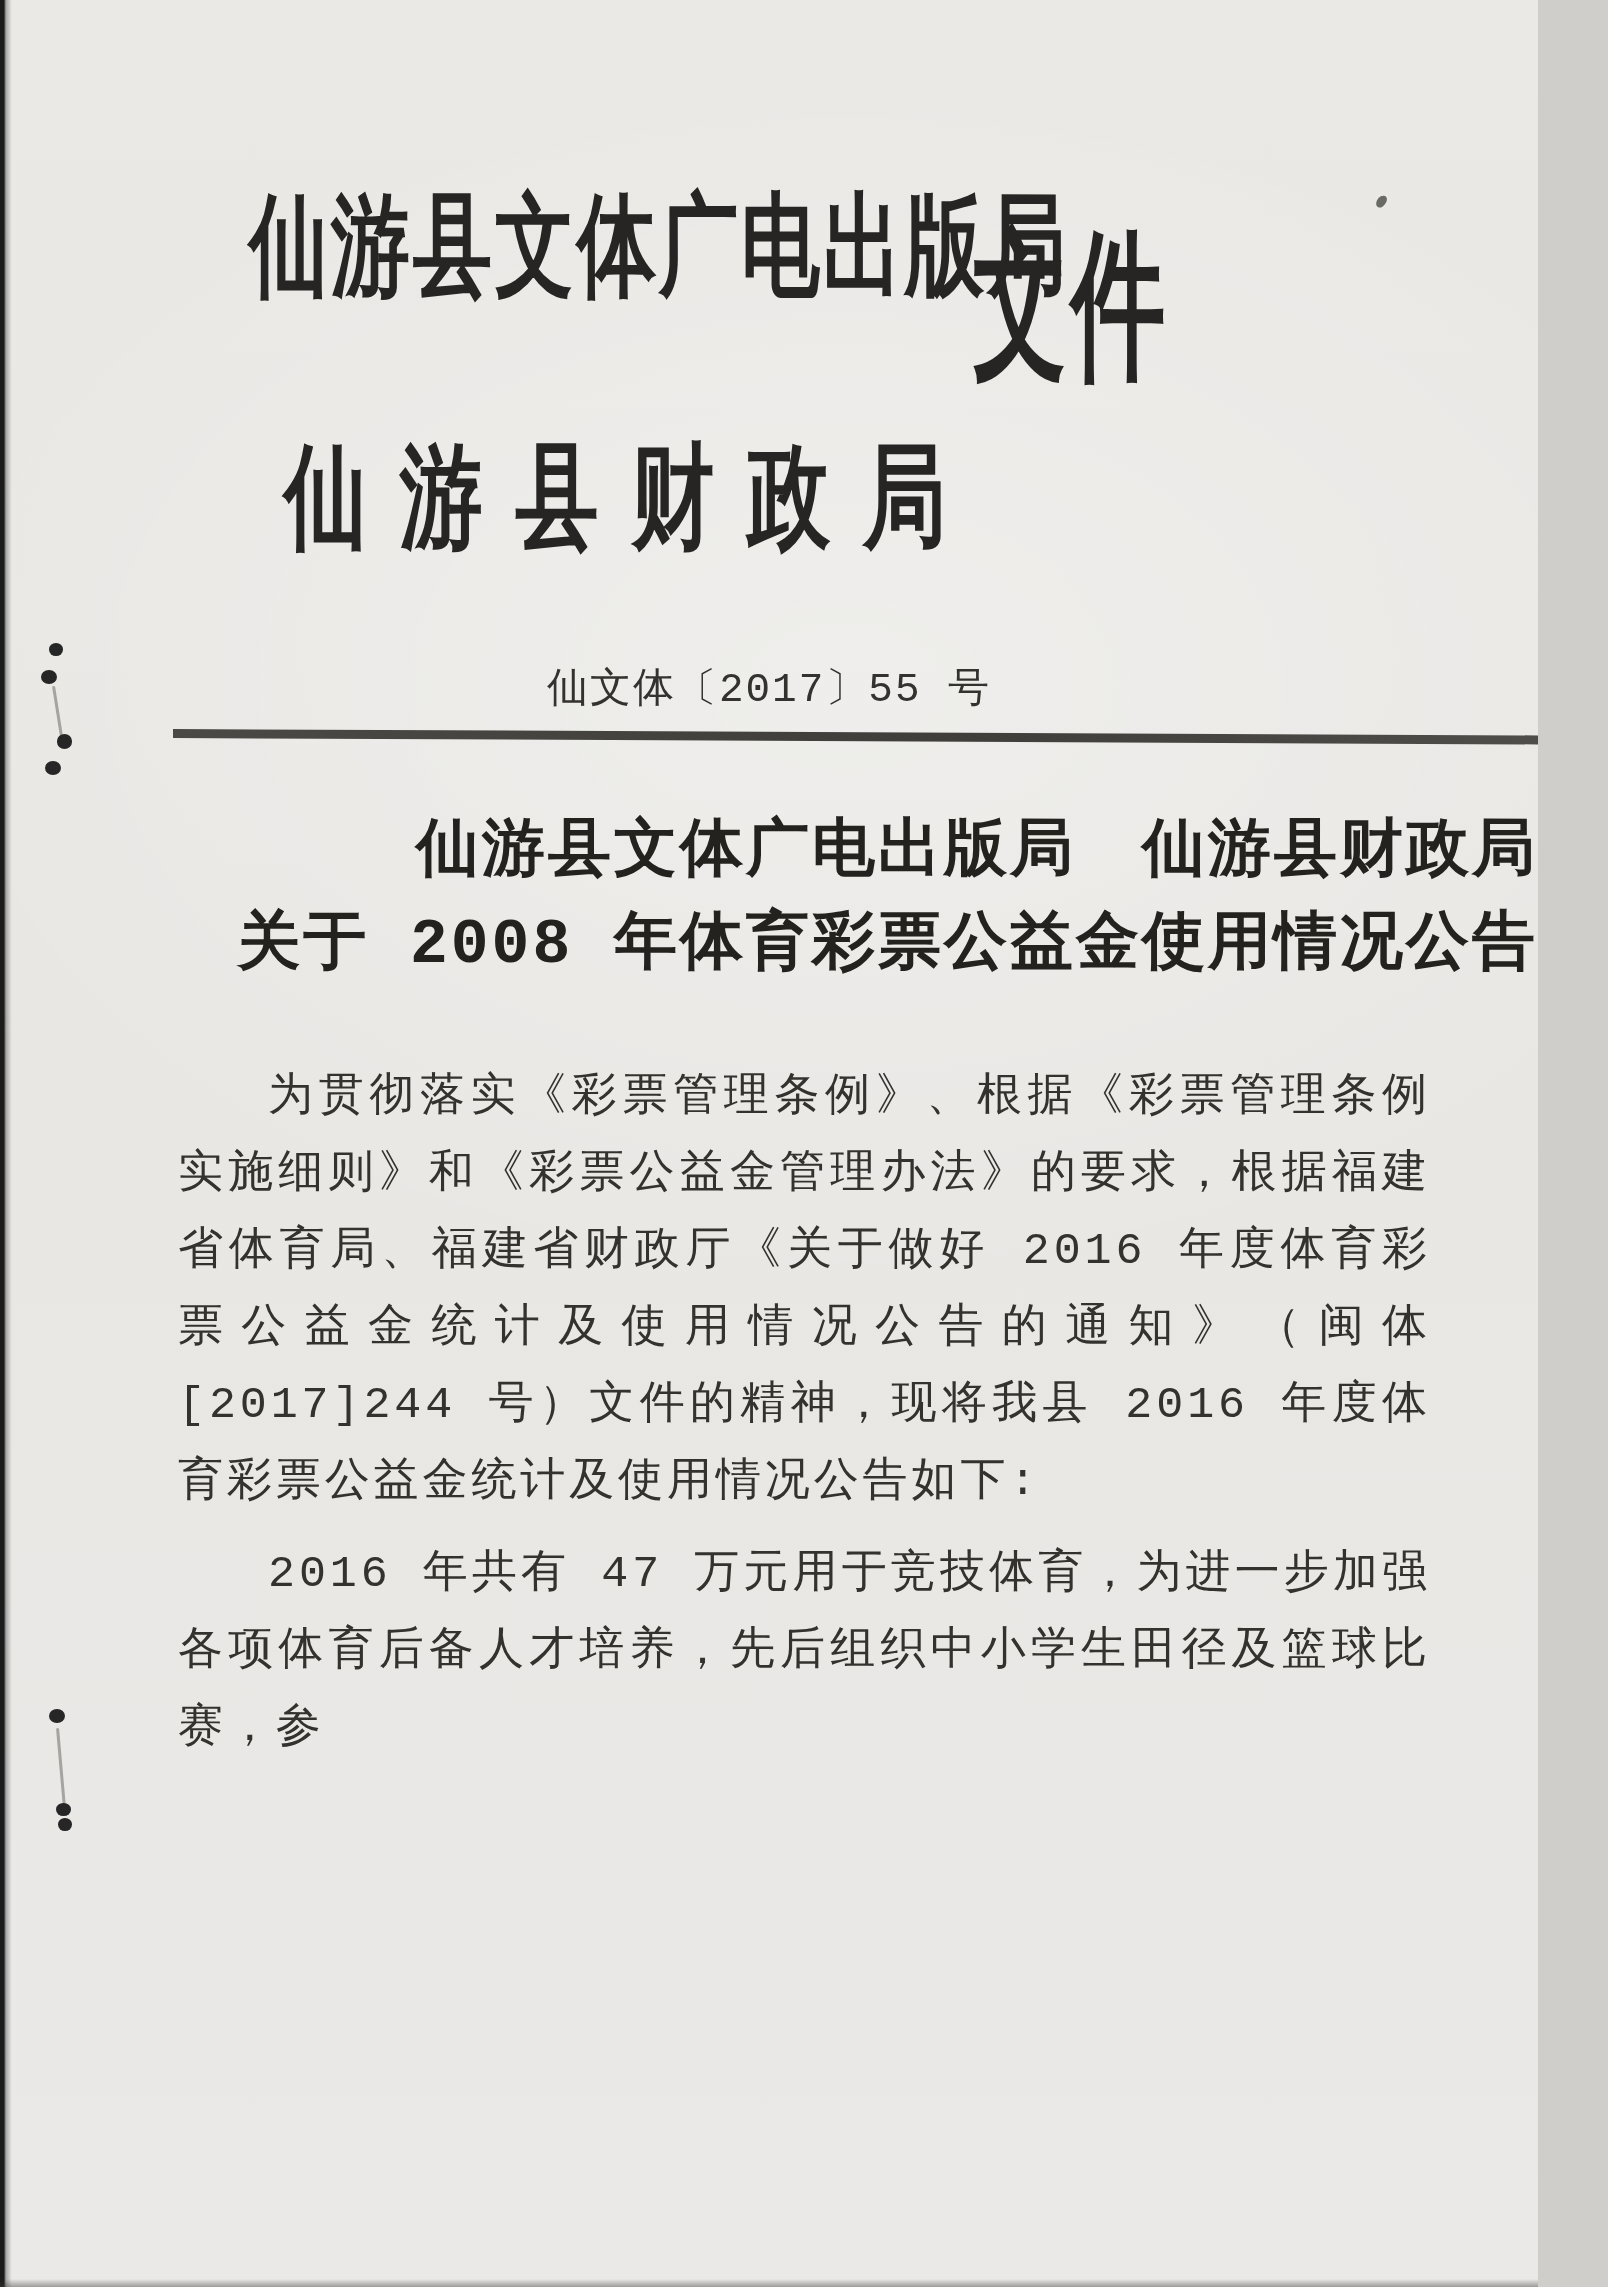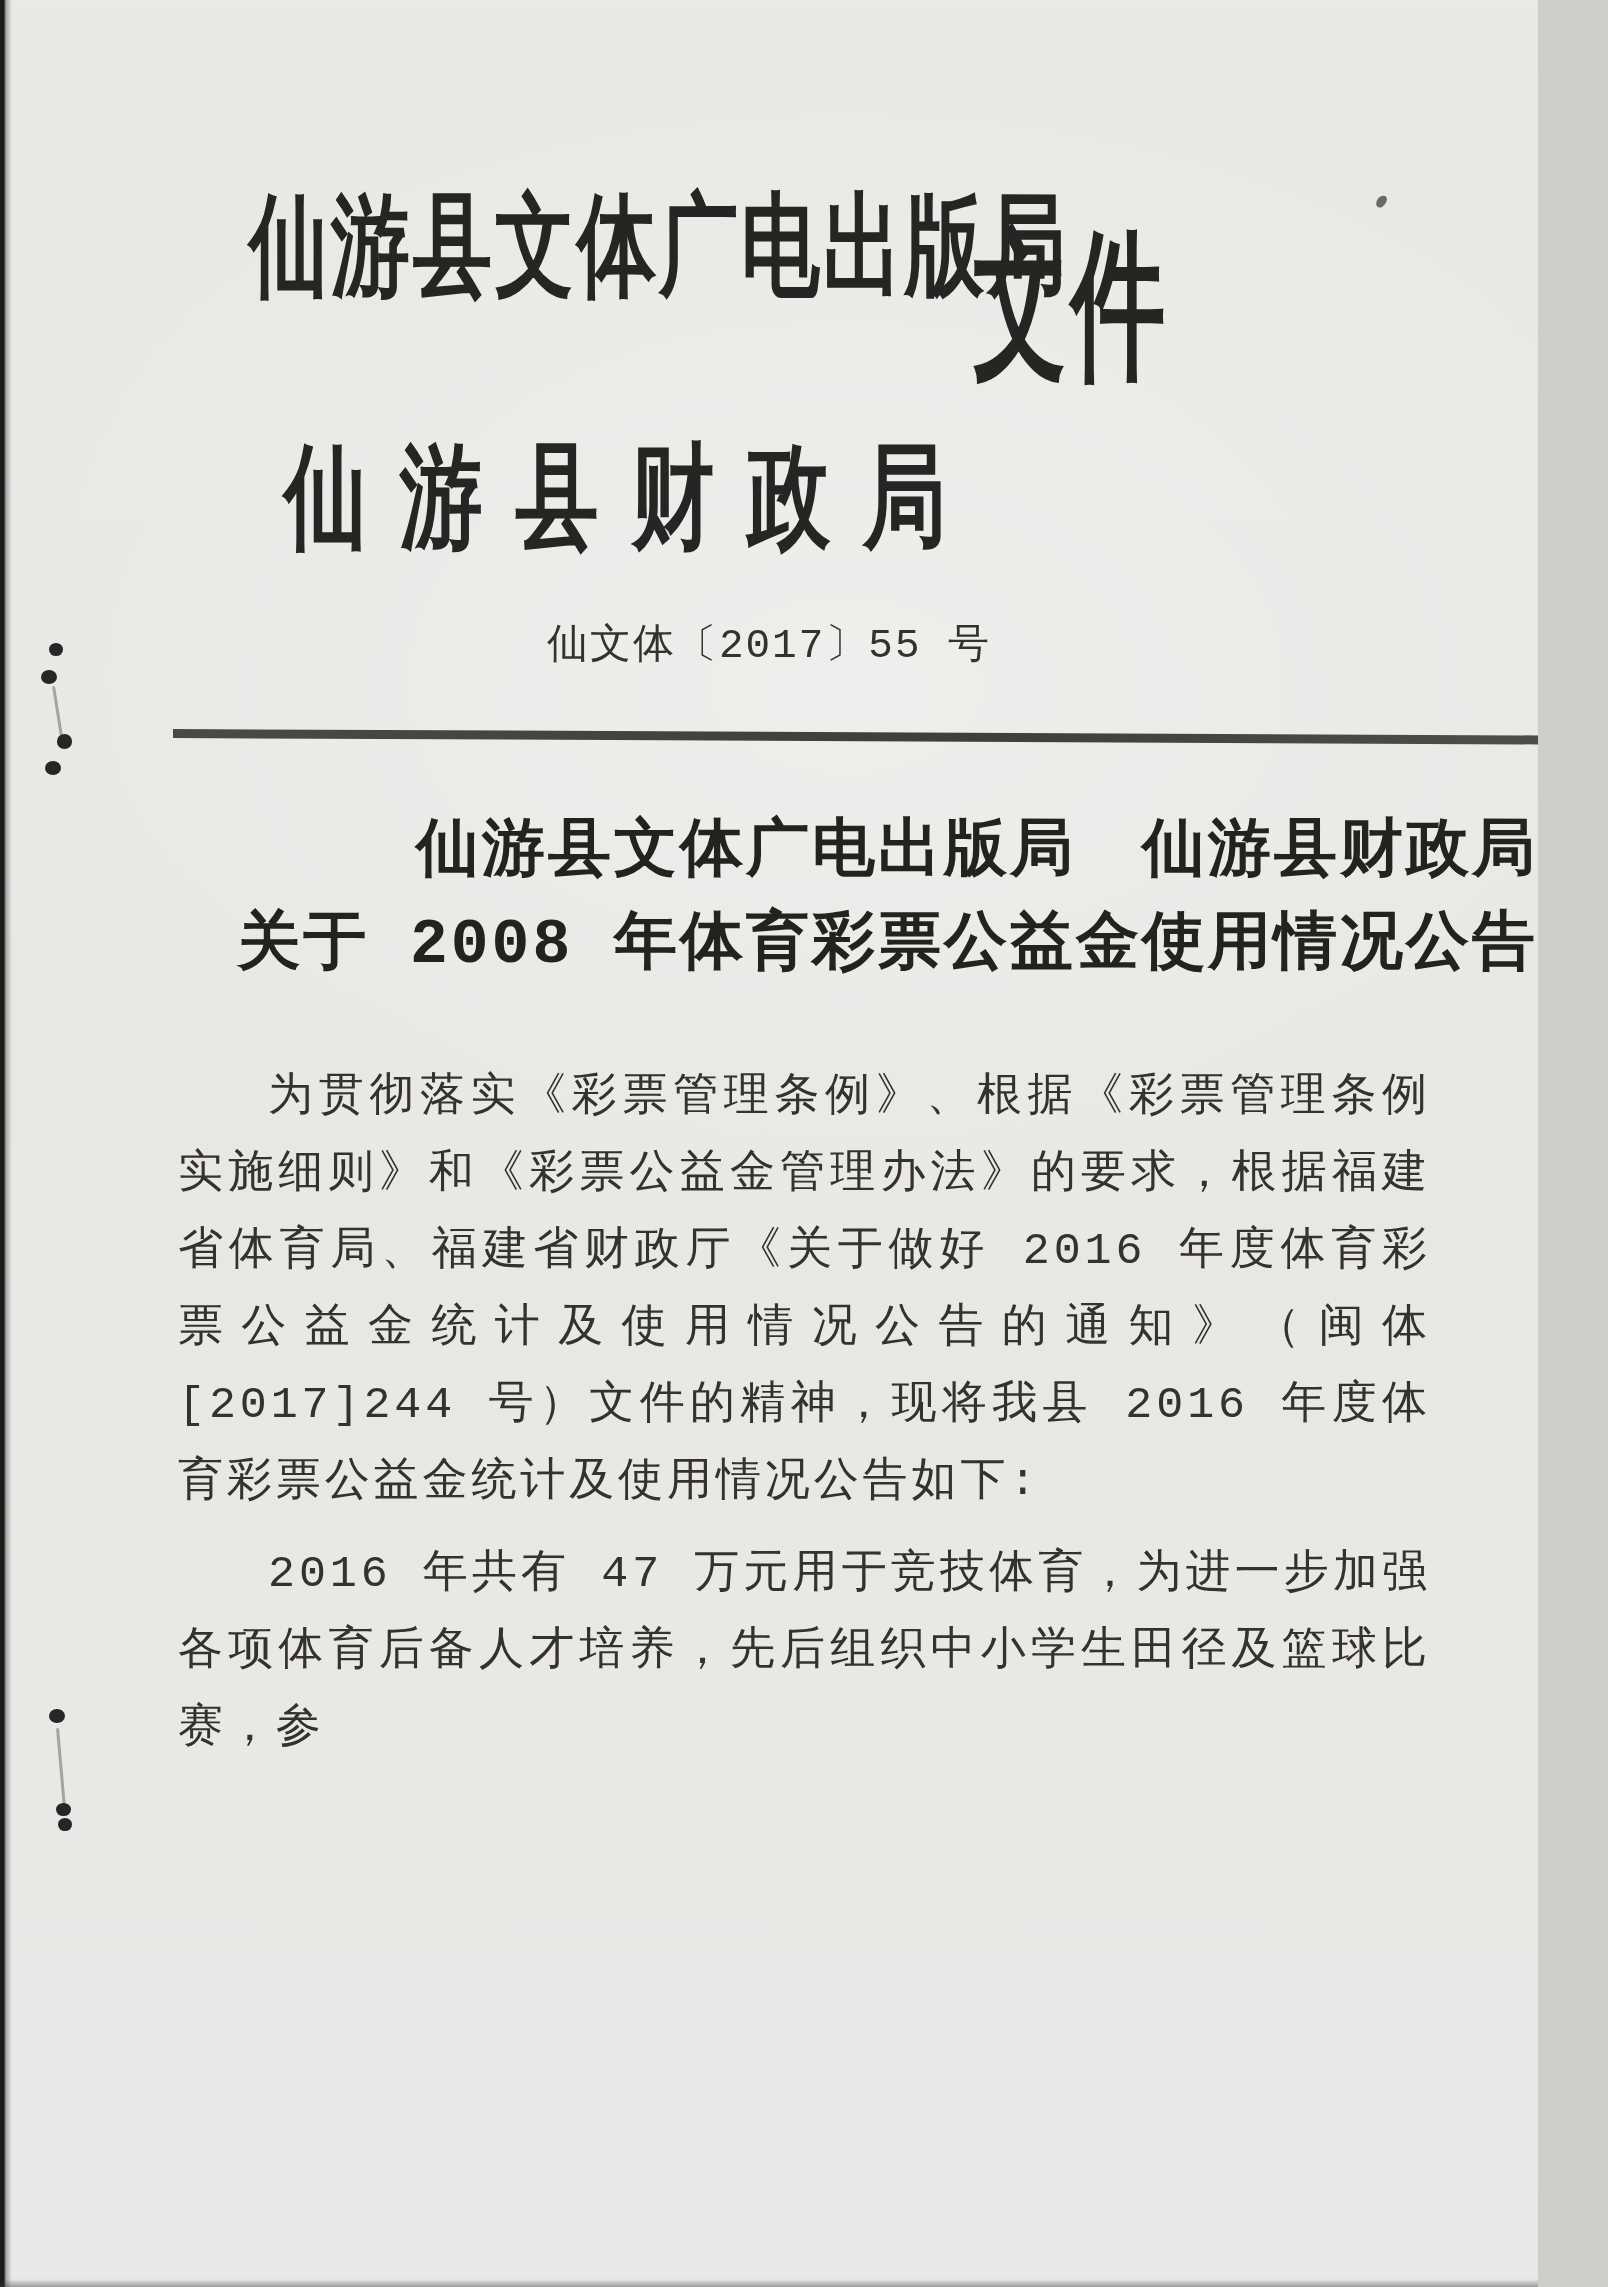--- a/index.html
+++ b/index.html
@@ -29,21 +29,21 @@
     color:var(--ink-header);transform:scaleY(1.42);transform-origin:top left;
     text-align:justify;text-align-last:justify;white-space:nowrap;}
   .agency2{position:absolute;top:441px;left:284px;width:662px;
     font-size:83px;font-weight:700;line-height:1.15;
     color:var(--ink-header);transform:scaleY(1.38);transform-origin:top left;
     text-align:justify;text-align-last:justify;}
   .doc-type{position:absolute;top:225px;left:973px;
     font-size:94px;font-weight:700;line-height:1.15;letter-spacing:3.9px;
     color:var(--ink-header);transform:scaleY(1.72);transform-origin:top left;white-space:nowrap;}
 
-  .doc-number{position:absolute;top:616px;left:0;width:100%;
+  .doc-number{position:absolute;top:660px;left:0;width:100%;
     text-align:center;font-size:41px;letter-spacing:2px;color:#33322f;}
 
   .rule{position:absolute;top:729px;left:173px;width:1435px;height:8.9px;
     background:linear-gradient(90deg,#4a4945,#3f3e3a 55%,#504f4b);
     transform:rotate(0.27deg);transform-origin:left center;}
 
   .title{position:absolute;top:806px;left:0;width:100%;text-align:right;
     font-weight:700;font-size:63px;line-height:93px;letter-spacing:3px;
     color:#23221f;}
 

